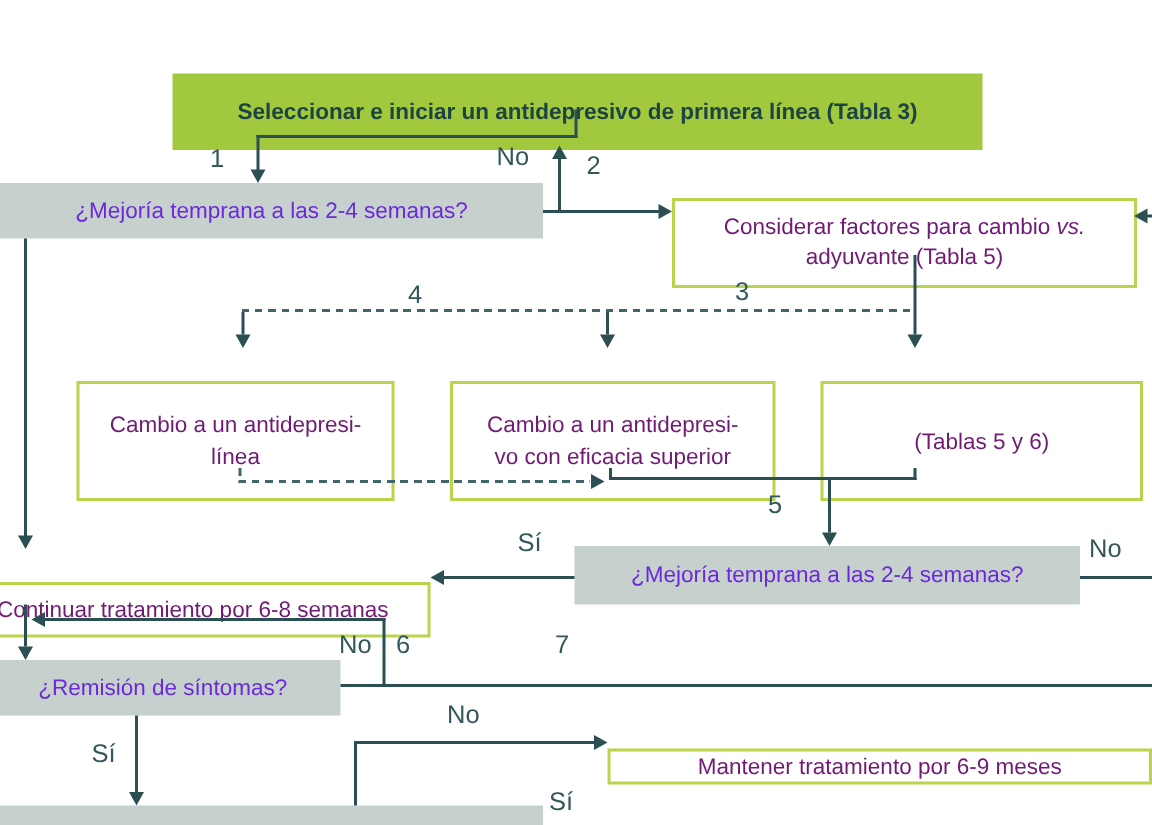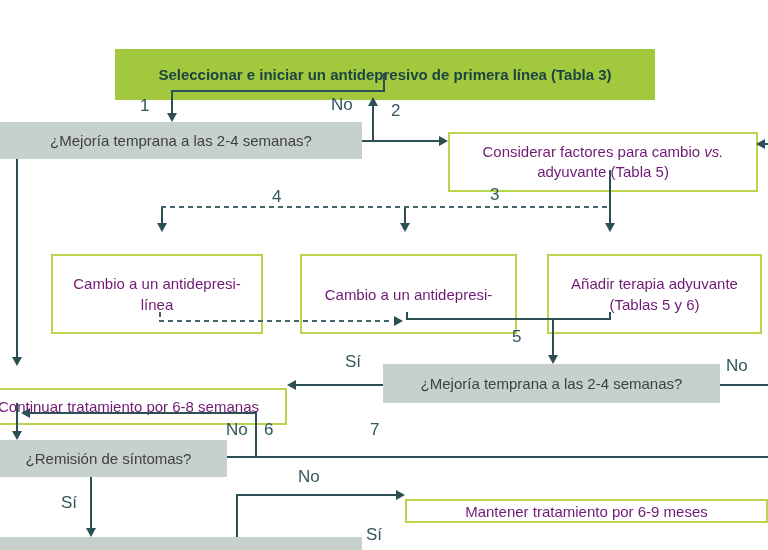--- a/index.html
+++ b/index.html
@@ -4,21 +4,21 @@
 <style>
   html,body{margin:0;padding:0;background:#fff;}
   .stage{position:relative;width:768px;height:550px;overflow:hidden;background:#ffffff;
          font-family:"Liberation Sans",sans-serif;}
   
   .titlebar{position:absolute;left:0;top:0;width:768px;height:22px;background:#1b4042;overflow:hidden;}
   .titletext{font-size:21px;font-weight:700;color:#8dc63f;text-align:center;margin-top:-5px;white-space:nowrap;}
   
   .start{position:absolute;background:#a2c83e;color:#1c4442;font-weight:bold;font-size:15px;
          display:flex;align-items:center;justify-content:center;text-align:center;}
-  .gray{position:absolute;background:#c6d1ce;color:#404040;font-size:15px;
+  .gray{position:absolute;background:#c6d1ce;color:#6d28d9;font-size:15px;
         display:flex;align-items:center;justify-content:center;text-align:center;white-space:nowrap;}
   .wbox{position:absolute;background:#fff;border:2px solid #bad44e;color:#701a75;font-size:15px;
         display:flex;flex-direction:column;align-items:center;justify-content:center;
         text-align:center;line-height:21px;box-sizing:border-box;margin-top:22px;}
   
   .ln{position:absolute;background:#2c4f53;}
   .dh{position:absolute;height:2px;background:repeating-linear-gradient(90deg,#40666a 0 5px,transparent 5px 9px);}
   .dv{position:absolute;width:2px;background:repeating-linear-gradient(180deg,#40666a 0 5px,transparent 5px 9px);}
   .ah{position:absolute;width:0;height:0;}
   .ah-d{border-left:5px solid transparent;border-right:5px solid transparent;border-top:9px solid #2c4f53;}
@@ -71,23 +71,23 @@
   <div class="ah ah-d" style="left:400px;top:223px;"></div>
   <div class="lbl" style="left:272px;top:187px;">4</div>
   <div class="lbl" style="left:490px;top:185px;">3</div>
 
   <div class="wbox" style="left:51px;top:232px;width:212px;height:80px;">
     <div>Cambio a un antidepresi-</div>
     <div>línea</div>
   </div>
   <div class="wbox" style="left:300px;top:232px;width:217px;height:80px;">
     <div>Cambio a un antidepresi-</div>
+    <div>vo con eficacia superior</div>
   </div>
   <div class="wbox" style="left:547px;top:232px;width:215px;height:80px;">
-    <div>Añadir terapia adyuvante</div>
     <div>(Tablas 5 y 6)</div>
   </div>
 
   <div class="ln" style="left:406px;top:312px;width:2px;height:8px;"></div>
   <div class="ln" style="left:609px;top:312px;width:2px;height:8px;"></div>
   <div class="ln" style="left:406px;top:318px;width:205px;height:2px;"></div>
   <div class="ln" style="left:552px;top:318px;width:2px;height:37px;"></div>
   <div class="ah ah-d" style="left:548px;top:355px;"></div>
   <div class="lbl" style="left:512px;top:327px;">5</div>
 

